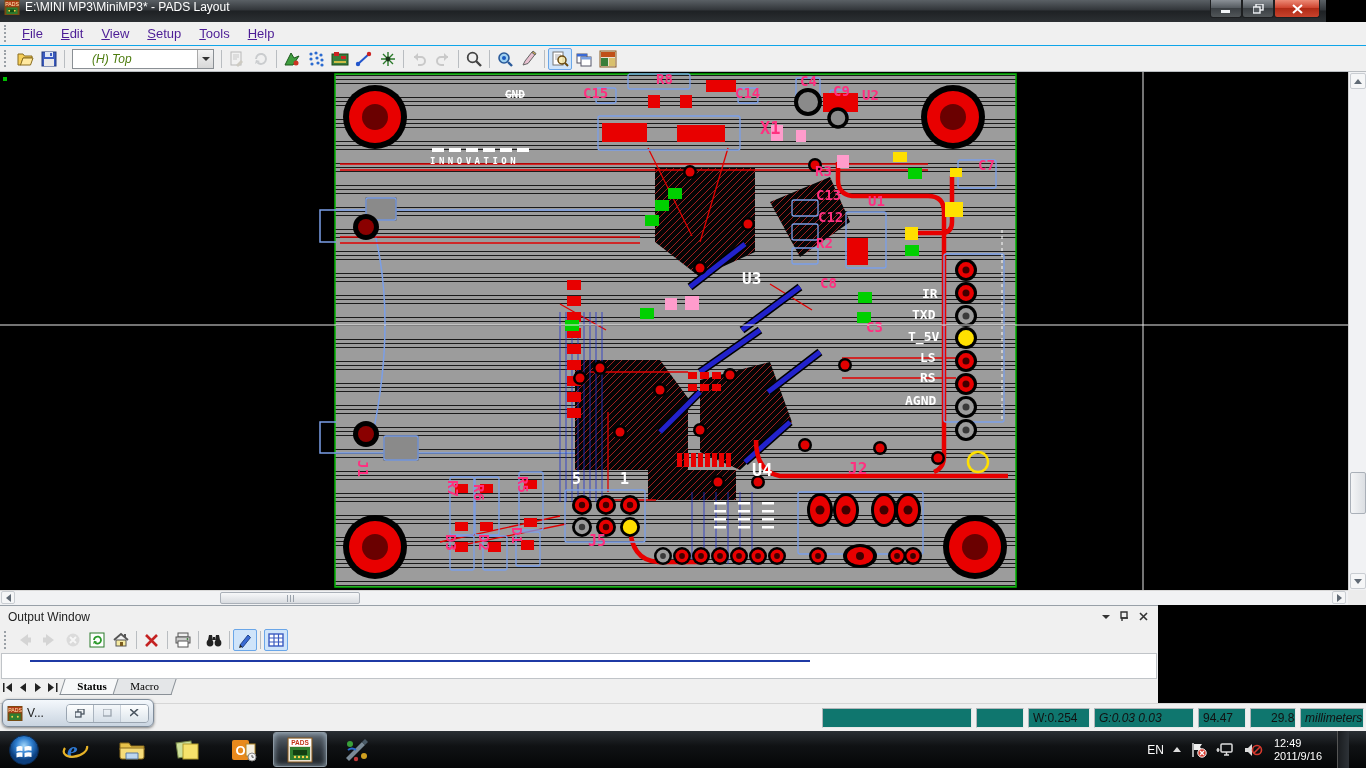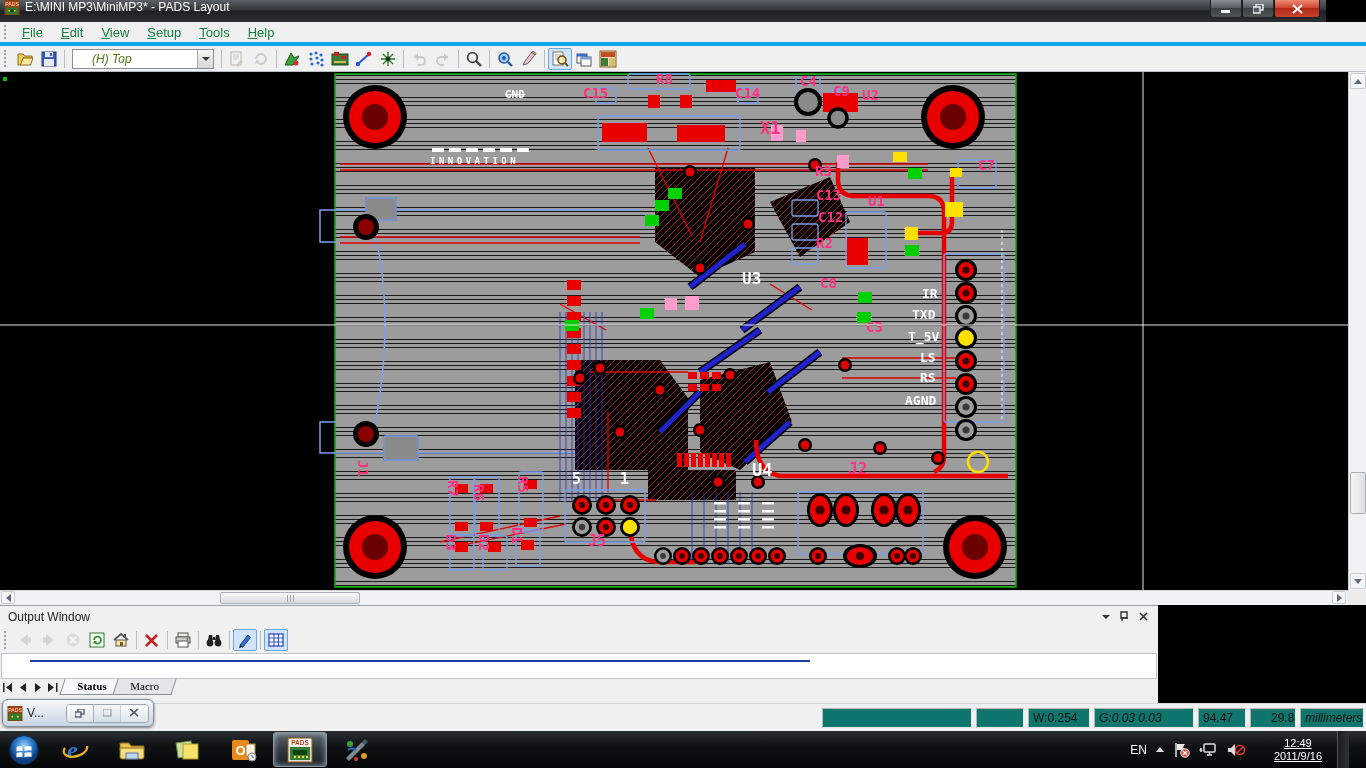--- a/index.html
+++ b/index.html
@@ -15,22 +15,22 @@
   #win-buttons { margin-left:auto; display:flex; margin-right:6px; margin-top:0; height:19px; }
   .winbtn { width:32px; height:18px; display:flex; align-items:center; justify-content:center;
     border:1px solid #1d1f21; border-top:none; color:#eee; font-size:11px;
     background:linear-gradient(#8a9096,#565c61 45%,#3a3f43 50%,#515659);
     border-radius:0 0 3px 3px; }
   .winbtn.close { background:linear-gradient(#ec8a76,#cf4530 45%,#b02b16 50%,#c8432d);
     width:46px; font-weight:bold; }
 
   
   #menubar { position:absolute; left:0; top:22px; width:1366px; height:24px;
-    background:#f0f0f0; display:flex; align-items:center; font-size:13px; color:#15803d;
-    border-bottom:4px solid #0ea5e9; }
+    background:#f0f0f0; display:flex; align-items:center; font-size:13px; color:#4c1d95;
+    border-bottom:1px solid #0ea5e9; }
   .grip { width:5px; height:70%; margin:0 4px; border-left:2px dotted #9aa0a6; }
   .menu-item { padding:3px 9px; }
   .menu-item u { text-decoration:underline; }
 
   
   #toolbar { position:absolute; left:0; top:46px; width:1366px; height:26px;
     background:#f0f0f0; display:flex; align-items:center; border-bottom:1px solid #b8bcc0; }
   .tbtn { width:24px; height:22px; display:flex; align-items:center; justify-content:center;
     border:1px solid transparent; border-radius:2px; }
   .tbtn.disabled { opacity:.45; filter:grayscale(.8); }
@@ -99,21 +99,21 @@
      display:flex; align-items:center; padding:0 4px; overflow:hidden; white-space:nowrap; }
 
   
   #taskbar { position:absolute; left:0; top:731px; width:1366px; height:37px;
      background:linear-gradient(#2a2f34,#101214 40%,#050607); display:flex; align-items:center; z-index:50; }
   #startorb { width:48px; height:37px; display:flex; align-items:center; justify-content:center; }
   .taskbtn { width:54px; height:35px; margin:1px 1px; display:flex; align-items:center; justify-content:center; border-radius:3px; }
   .taskbtn.active { background:linear-gradient(#6b7680cc,#39414acc 50%,#20262bcc);
      border:1px solid #8b97a1; box-shadow:inset 0 0 6px #cfe6f8aa; }
   #tray { margin-left:auto; display:flex; align-items:center; gap:9px; color:#fff; font-size:12px; padding-right:17px; }
-  #tray .clock { text-align:center; font-size:11px; line-height:13px; margin-left:19px;text-decoration:underline; }
+  #tray .clock { text-align:left; font-size:11px; line-height:13px; margin-left:2px; }
   #showdesk { width:12px; height:37px; background:linear-gradient(90deg,#1a1d20,#2e3338);
      border-left:1px solid #555; margin-left:6px; }
   .tray-up { width:0; height:0; border-left:4px solid transparent; border-right:4px solid transparent; border-bottom:5px solid #ddd; }
 </style>
 </head>
 <body>
 
 <div id="screen">
 
   <div id="titlebar">

